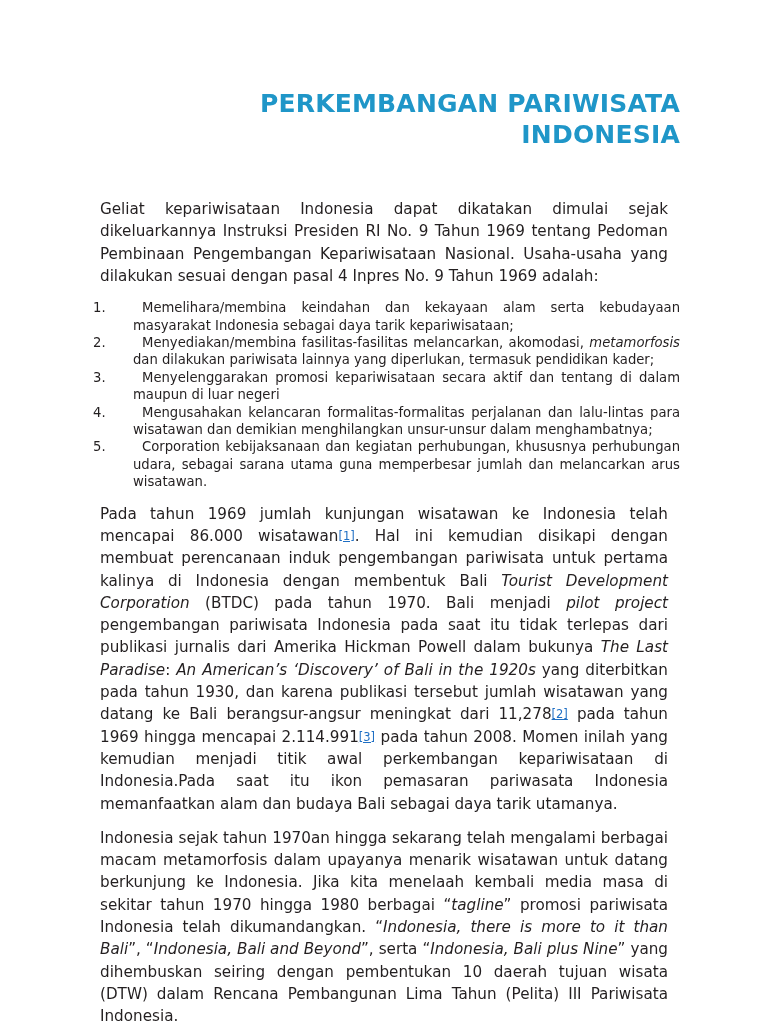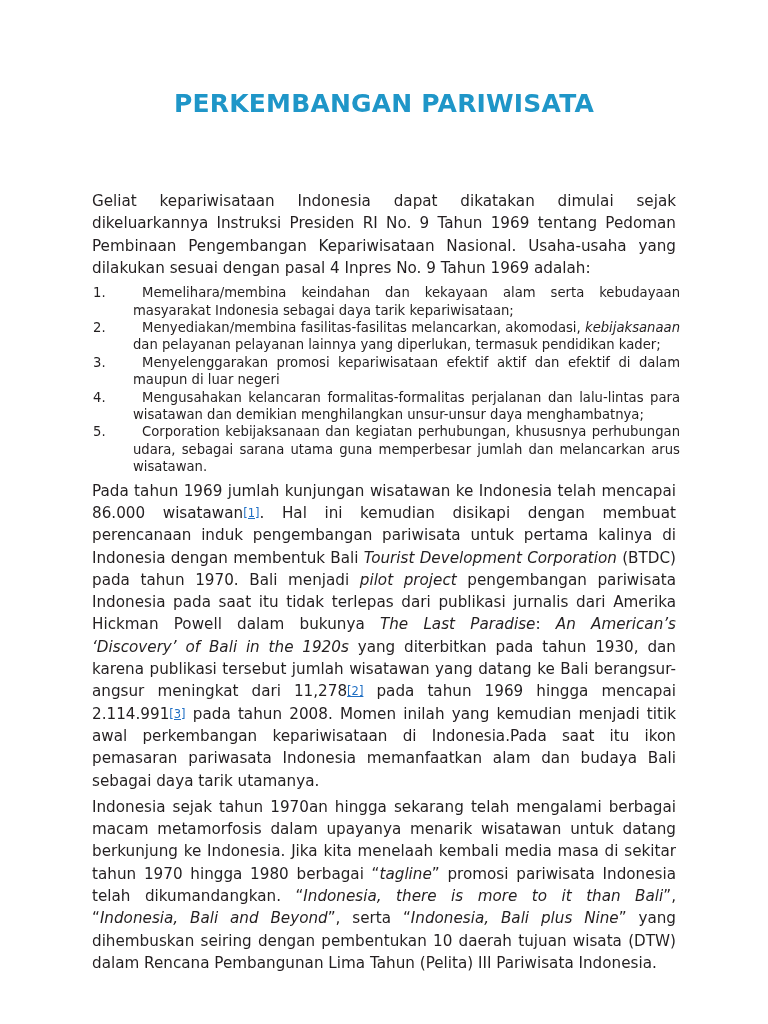--- a/index.html
+++ b/index.html
@@ -22,38 +22,38 @@
     height: 1024px;
     background: #ffffff;
     box-sizing: border-box;
   }
 
   .doc-title {
     position: absolute;
     left: 88px;
     top: 88px;
     width: 592px;
-    text-align: center;
+    text-align: right;
     font-family: "DejaVu Sans", "Liberation Sans", sans-serif;
     font-weight: bold;
     font-size: 25px;
     line-height: 31px;
     letter-spacing: 0.2px;
     color: #1f96c8;
   }
 
   .body-wrap {
     position: absolute;
     left: 88px;
     top: 186px;
     width: 592px;
   }
 
   p.para {
-    margin: 4px;
+    margin: 12px;
     font-size: 15.2px;
     line-height: 22.3px;
     text-align: justify;
     text-justify: inter-word;
     color: #231f20;
     font-weight: 400;
   }
 
   ol.inpres-list {
     margin: 5px 0 4px 0;
@@ -100,31 +100,32 @@
     cursor: pointer;
   }
 </style>
 </head>
 <body>
 
 <div class="page">
 
   <div class="doc-title">
     <span>PERKEMBANGAN PARIWISATA</span><br>
+    <span>INDONESIA</span>
   </div>
 
   <div class="body-wrap">
 
     <p class="para">Geliat kepariwisataan Indonesia dapat dikatakan dimulai sejak dikeluarkannya Instruksi Presiden RI No. 9 Tahun 1969 tentang Pedoman Pembinaan Pengembangan Kepariwisataan Nasional. Usaha-usaha yang dilakukan sesuai dengan pasal 4 Inpres No. 9 Tahun 1969 adalah:</p>
 
     <ol class="inpres-list">
       <li><span class="li-first-indent"></span><span>Memelihara/membina keindahan dan kekayaan alam serta kebudayaan masyarakat Indonesia sebagai daya tarik kepariwisataan;</span></li>
-      <li><span class="li-first-indent"></span><span>Menyediakan/membina fasilitas-fasilitas melancarkan, akomodasi, </span><em>kebijaksanaan</em><span> dan pelayanan pelayanan lainnya yang diperlukan, termasuk pendidikan kader;</span></li>
-      <li><span class="li-first-indent"></span><span>Menyelenggarakan promosi kepariwisataan efektif aktif dan efektif di dalam maupun di luar negeri</span></li>
-      <li><span class="li-first-indent"></span><span>Mengusahakan kelancaran formalitas-formalitas perjalanan dan lalu-lintas para wisatawan dan demikian menghilangkan unsur-unsur daya menghambatnya;</span></li>
+      <li><span class="li-first-indent"></span><span>Menyediakan/membina fasilitas-fasilitas melancarkan, akomodasi, </span><em>metamorfosis</em><span> dan dilakukan pariwisata lainnya yang diperlukan, termasuk pendidikan kader;</span></li>
+      <li><span class="li-first-indent"></span><span>Menyelenggarakan promosi kepariwisataan secara aktif dan tentang di dalam maupun di luar negeri</span></li>
+      <li><span class="li-first-indent"></span><span>Mengusahakan kelancaran formalitas-formalitas perjalanan dan lalu-lintas para wisatawan dan demikian menghilangkan unsur-unsur dalam menghambatnya;</span></li>
       <li><span class="li-first-indent"></span><span>Corporation kebijaksanaan dan kegiatan perhubungan, khususnya perhubungan udara, sebagai sarana utama guna memperbesar jumlah dan melancarkan arus wisatawan.</span></li>
     </ol>
 
     <p class="para"><span>Pada tahun 1969 jumlah kunjungan wisatawan ke Indonesia telah mencapai 86.000 wisatawan</span><a class="fn-ref">[1]</a><span>. Hal ini kemudian disikapi dengan membuat perencanaan induk pengembangan pariwisata untuk pertama kalinya di Indonesia dengan membentuk Bali </span><em>Tourist Development Corporation</em><span> (BTDC) pada tahun 1970. Bali menjadi </span><em>pilot project</em><span> pengembangan pariwisata Indonesia pada saat itu tidak terlepas dari publikasi jurnalis dari Amerika Hickman Powell dalam bukunya </span><em>The Last Paradise</em><span>: </span><em>An American’s ‘Discovery’ of Bali in the 1920s</em><span> yang diterbitkan pada tahun 1930, dan karena publikasi tersebut jumlah wisatawan yang datang ke Bali berangsur-angsur meningkat dari 11,278</span><a class="fn-ref">[2]</a><span> pada tahun 1969 hingga mencapai 2.114.991</span><a class="fn-ref">[3]</a><span> pada tahun 2008. Momen inilah yang kemudian menjadi titik awal perkembangan kepariwisataan di Indonesia.Pada saat itu ikon pemasaran pariwasata Indonesia memanfaatkan alam dan budaya Bali sebagai daya tarik utamanya.</span></p>
 
     <p class="para"><span>Indonesia sejak tahun 1970an hingga sekarang telah mengalami berbagai macam metamorfosis dalam upayanya menarik wisatawan untuk datang berkunjung ke Indonesia. Jika kita menelaah kembali media masa di sekitar tahun 1970 hingga 1980 berbagai “</span><em>tagline</em><span>” promosi pariwisata Indonesia telah dikumandangkan. “</span><em>Indonesia, there is more to it than Bali</em><span>”, “</span><em>Indonesia, Bali and Beyond</em><span>”, serta “</span><em>Indonesia, Bali plus Nine</em><span>” yang dihembuskan seiring dengan pembentukan 10 daerah tujuan wisata (DTW) dalam Rencana Pembangunan Lima Tahun (Pelita) III Pariwisata Indonesia.</span></p>
 
 
   </div>
 </div>

